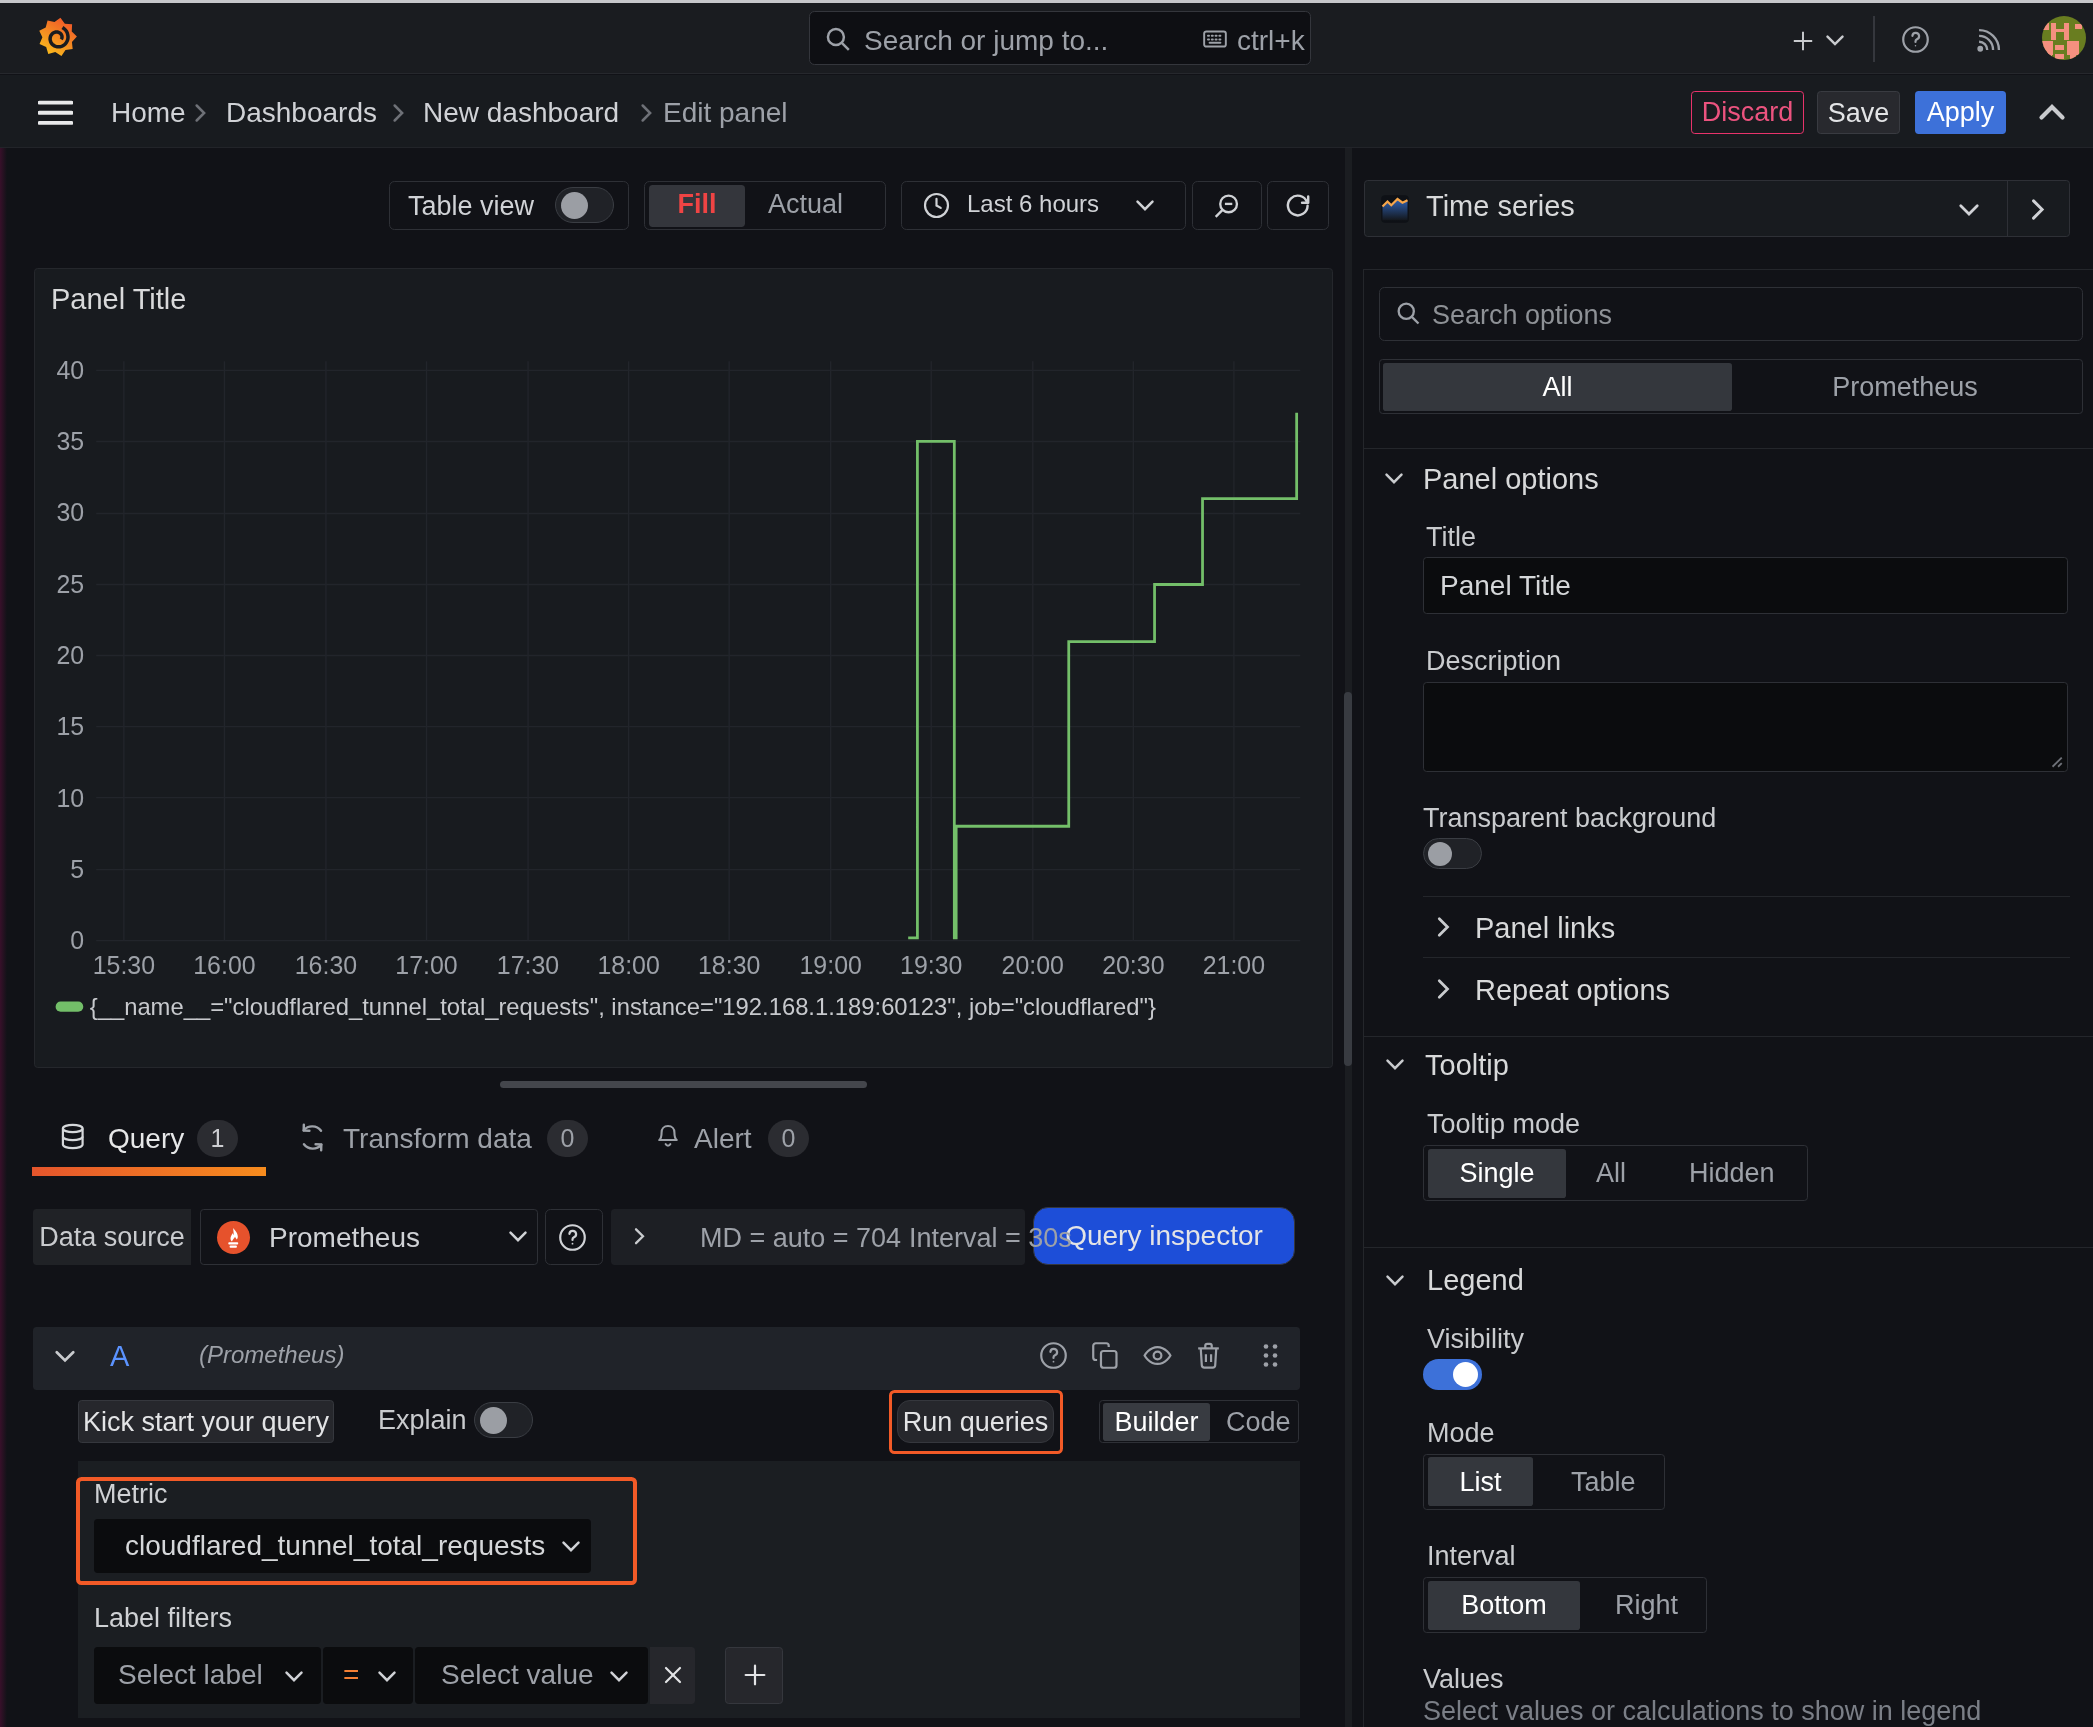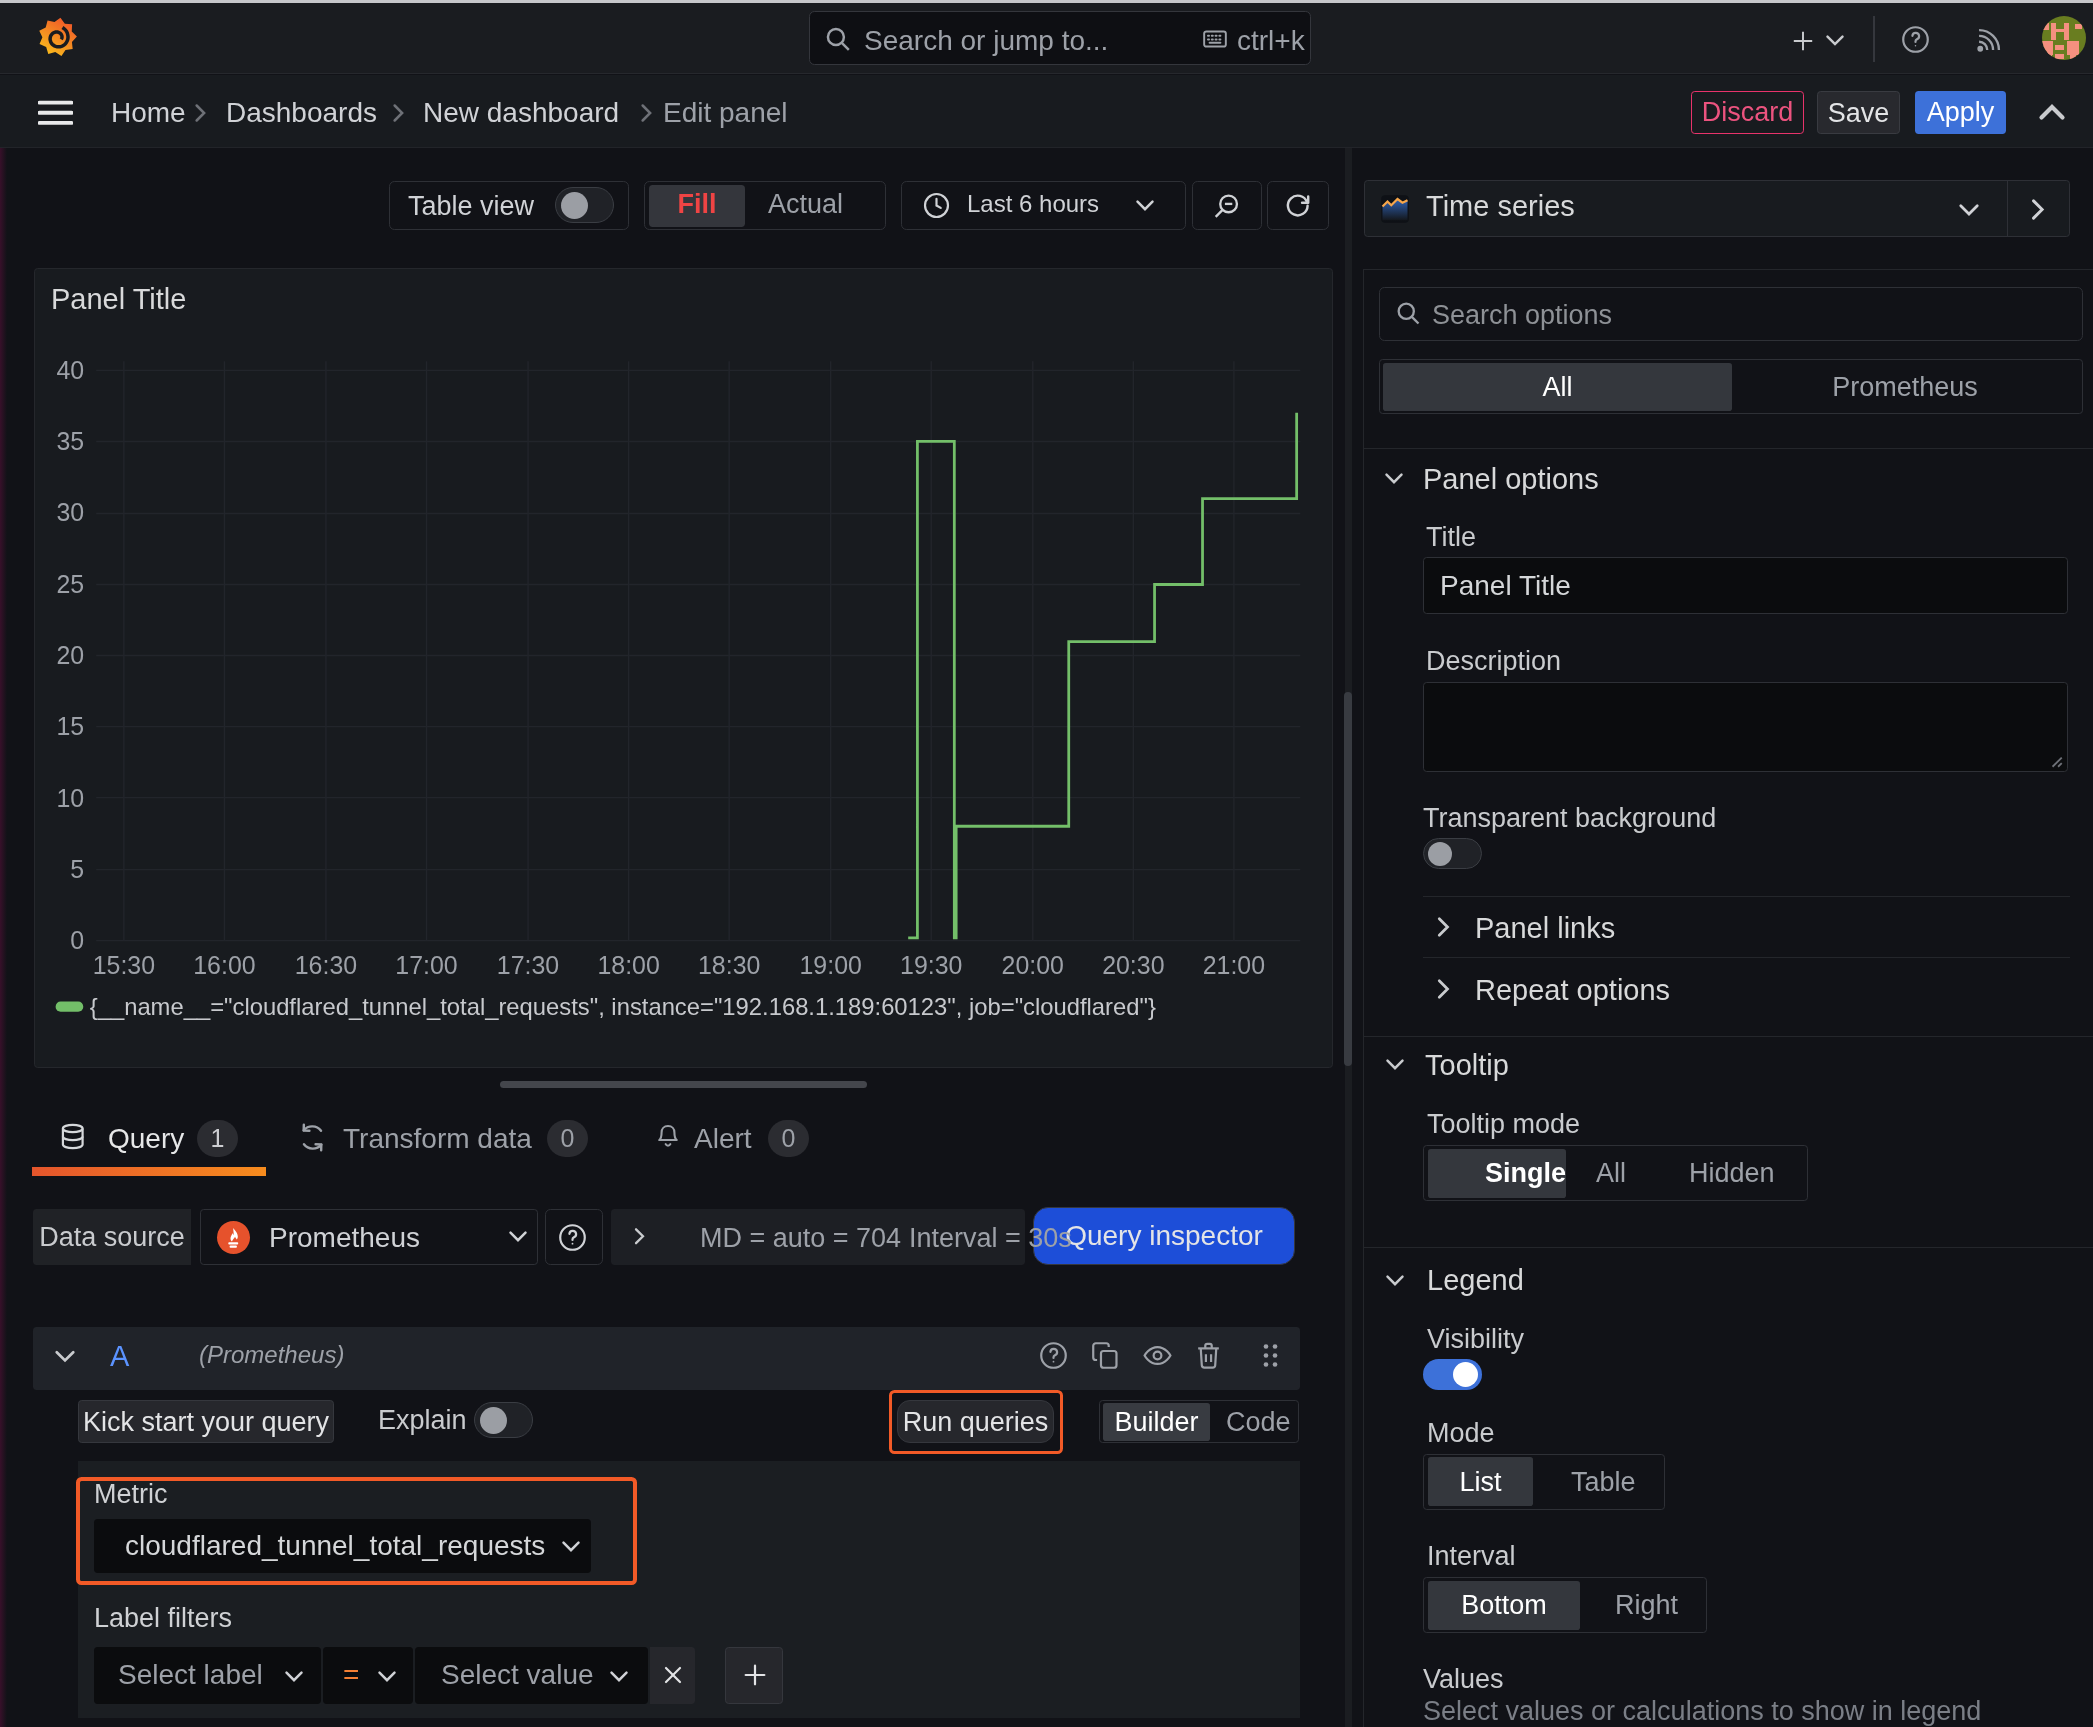--- a/index.html
+++ b/index.html
@@ -383,21 +383,21 @@
 <div class="abs" style="left:1475px;top:974px;font-size:29px;color:#d8d9da">Repeat options</div>
 <div class="abs" style="left:1363px;top:1036px;width:730px;height:0.9px;background:#24262b"></div>
 
 <svg class="abs" style="left:1385px;top:1057px" width="20" height="14.8" viewBox="0 0 16 10" fill="none" stroke="#c9cbce" stroke-width="2" stroke-linecap="round">
       <polyline points="2,2 8,8 14,2"></polyline>
     </svg>
 <div class="abs" style="left:1425px;top:1049px;font-size:29px;color:#d8d9da">Tooltip</div>
 <div class="abs" style="left:1427px;top:1109px;font-size:27px;color:#c9cbce">Tooltip mode</div>
 <div class="abs" style="left:1423px;top:1145px;width:385px;height:56px;background:#111217;border:0.9px solid #2e3036;border-radius:3.7px"></div>
 <div class="abs" style="left:1428px;top:1149px;width:138px;height:49px;background:#34373d;border-radius:2.8px"></div>
-<div class="abs" style="left:1428px;top:1158px;width:138px;font-size:27px;font-weight:700;color:#fff;text-align:right">Single</div>
+<div class="abs" style="left:1428px;top:1158px;width:138px;font-size:27px;font-weight:400;color:#fff;text-align:center">Single</div>
 <div class="abs dim" style="left:1596px;top:1158px;font-size:27px">All</div>
 <div class="abs dim" style="left:1689px;top:1158px;font-size:27px">Hidden</div>
 <div class="abs" style="left:1363px;top:1247px;width:730px;height:0.9px;background:#24262b"></div>
 
 <svg class="abs" style="left:1385px;top:1273px" width="20" height="14.8" viewBox="0 0 16 10" fill="none" stroke="#c9cbce" stroke-width="2" stroke-linecap="round">
       <polyline points="2,2 8,8 14,2"></polyline>
     </svg>
 <div class="abs" style="left:1427px;top:1264px;font-size:29px;color:#d8d9da">Legend</div>
 <div class="abs" style="left:1427px;top:1324px;font-size:27px;color:#c9cbce">Visibility</div>
 <div class="abs" style="left:1423px;top:1359px;width:59px;height:31px;border-radius:15.7px;background:#3d71d9">

